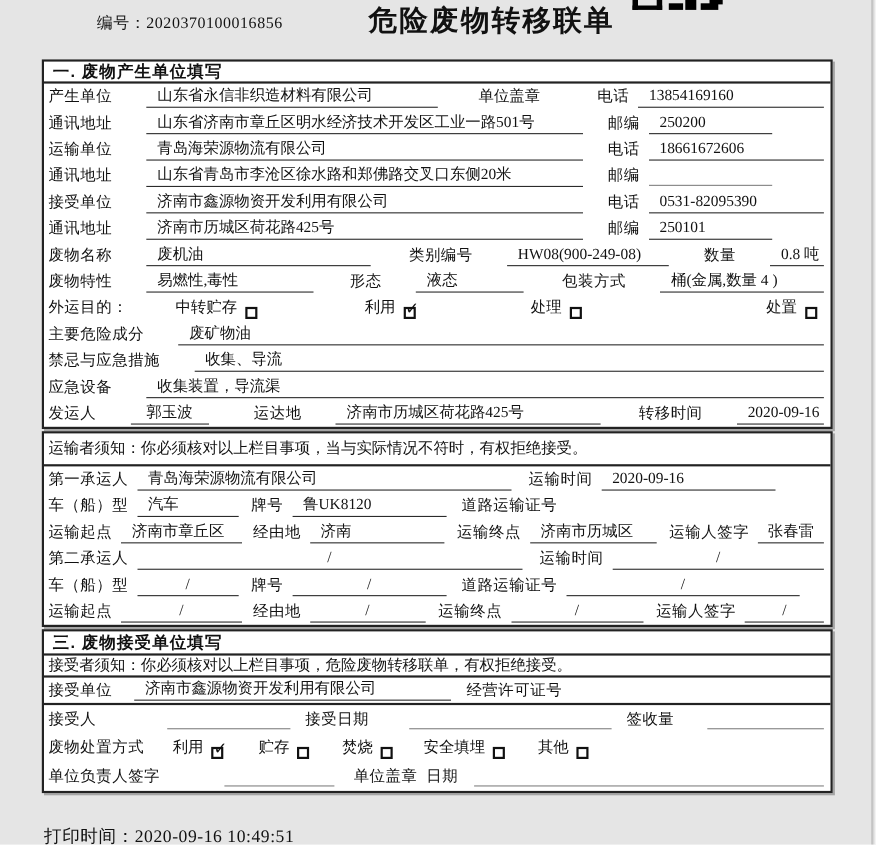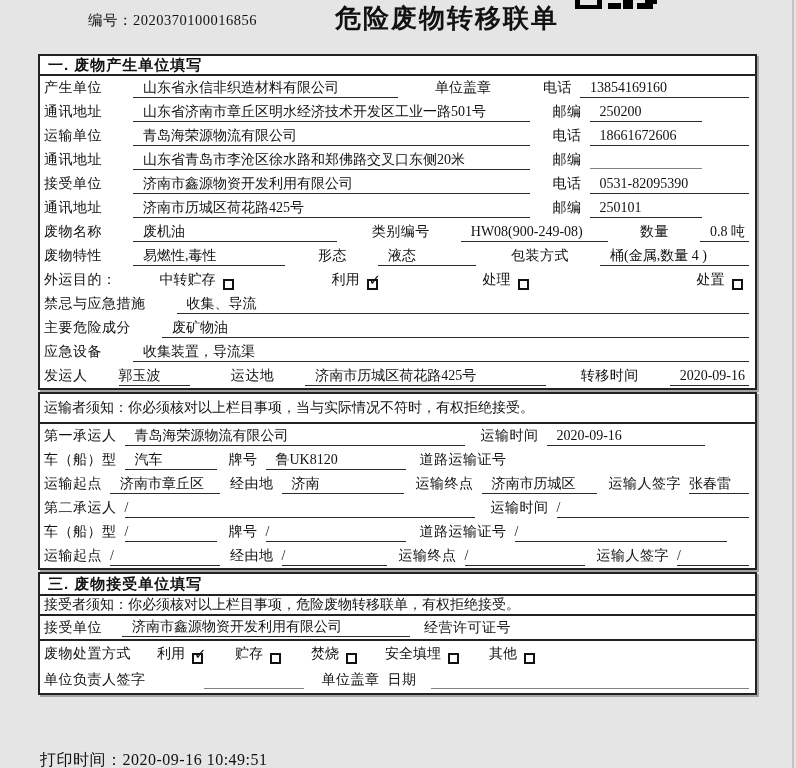--- a/index.html
+++ b/index.html
@@ -32,21 +32,21 @@
   .s3 .sec-h { height:22px; }
   .row { display:flex; align-items:center; padding:0 6px 0 4px; }
   .s1 .row { height:24px;gap:23px; }
   .s2 .row { height:24px; }
   .s3 .row { height:26px; }
   .s2 .notice { height:30px; border-bottom:2px solid #222; }
   .s3 .notice { height:20px; border-bottom:2px solid #222; }
   .s3 .row-receiver { height:25px; border-bottom:2px solid #222; }
   .lb { white-space:nowrap; margin-right:8px; letter-spacing:.5px; }
   .fld { border-bottom:1.5px solid #2b2b2b; padding:0 4px 1px 10px; white-space:nowrap; line-height:17px; min-height:18px; }
-  .fld.c { padding:0 0 1px 0; }
+  .fld.c { text-align:center; padding:0 0 1px 0; }
   .fld.em { border-bottom-color:#818181; }
   .grow { flex:1; }
   .grp { margin-left:auto; width:206px; display:flex; align-items:center; }
   .grp .fld { flex:1; }
   .grp .fld.zip { flex:0 0 112px; }
   .cb { display:inline-block; width:11px; height:11px; border:2px solid #111; margin-left:7px; position:relative; top:1px; background:#fff; }
   .cb .ck { position:absolute; top:-8px; left:0; font-size:15px; font-weight:700; line-height:1; color:#111;
             font-family:"DejaVu Sans","Liberation Sans",sans-serif; }
   .opt { display:flex; align-items:flex-end; white-space:nowrap; }
   .seal { white-space:nowrap; margin-left:14px; }
@@ -165,27 +165,27 @@
           <span>处理</span>
           <span class="cb"></span>
         </span>
         <span class="opt" style="margin-left:145px">
           <span>处置</span>
           <span class="cb"></span>
         </span>
       </div>
 
       <div class="row">
+        <span class="lb">主要危险成分</span>
+        <span class="fld grow">废矿物油</span>
+      </div>
+
+      <div class="row">
         <span class="lb">禁忌与应急措施</span>
         <span class="fld grow">收集、导流</span>
-      </div>
-
-      <div class="row">
-        <span class="lb">主要危险成分</span>
-        <span class="fld grow">废矿物油</span>
       </div>
 
       <div class="row">
         <span class="lb">应急设备</span>
         <span class="fld grow">收集装置，导流渠</span>
       </div>
 
       <div class="row">
         <span class="lb">发运人</span>
         <span class="fld c" style="width:78px">郭玉波</span>
@@ -257,20 +257,28 @@
     <div class="sec s3">
       <div class="sec-h">三. 废物接受单位填写</div>
       <div class="row notice">接受者须知：你必须核对以上栏目事项，危险废物转移联单，有权拒绝接受。</div>
 
       <div class="row row-receiver">
         <span class="lb">接受单位</span>
         <span class="fld" style="width:288px;margin-left:12px">济南市鑫源物资开发利用有限公司</span>
         <span class="lb" style="margin-left:14px">经营许可证号</span>
       </div>
 
+      <div class="row">
+        <span class="lb">接受人</span>
+        <span class="fld em" style="width:112px;margin-left:56px"></span>
+        <span class="lb" style="margin-left:14px">接受日期</span>
+        <span class="fld em" style="width:184px;margin-left:28px"></span>
+        <span class="lb" style="margin-left:14px">签收量</span>
+        <span class="fld grow em" style="margin-left:22px"></span>
+      </div>
 
       <div class="row">
         <span class="lb">废物处置方式</span>
         <span class="opt" style="margin-left:18px">
           <span>利用</span>
           <span class="cb">
               <span class="ck">✓</span>
             </span>
         </span>
         <span class="opt" style="margin-left:32px">

